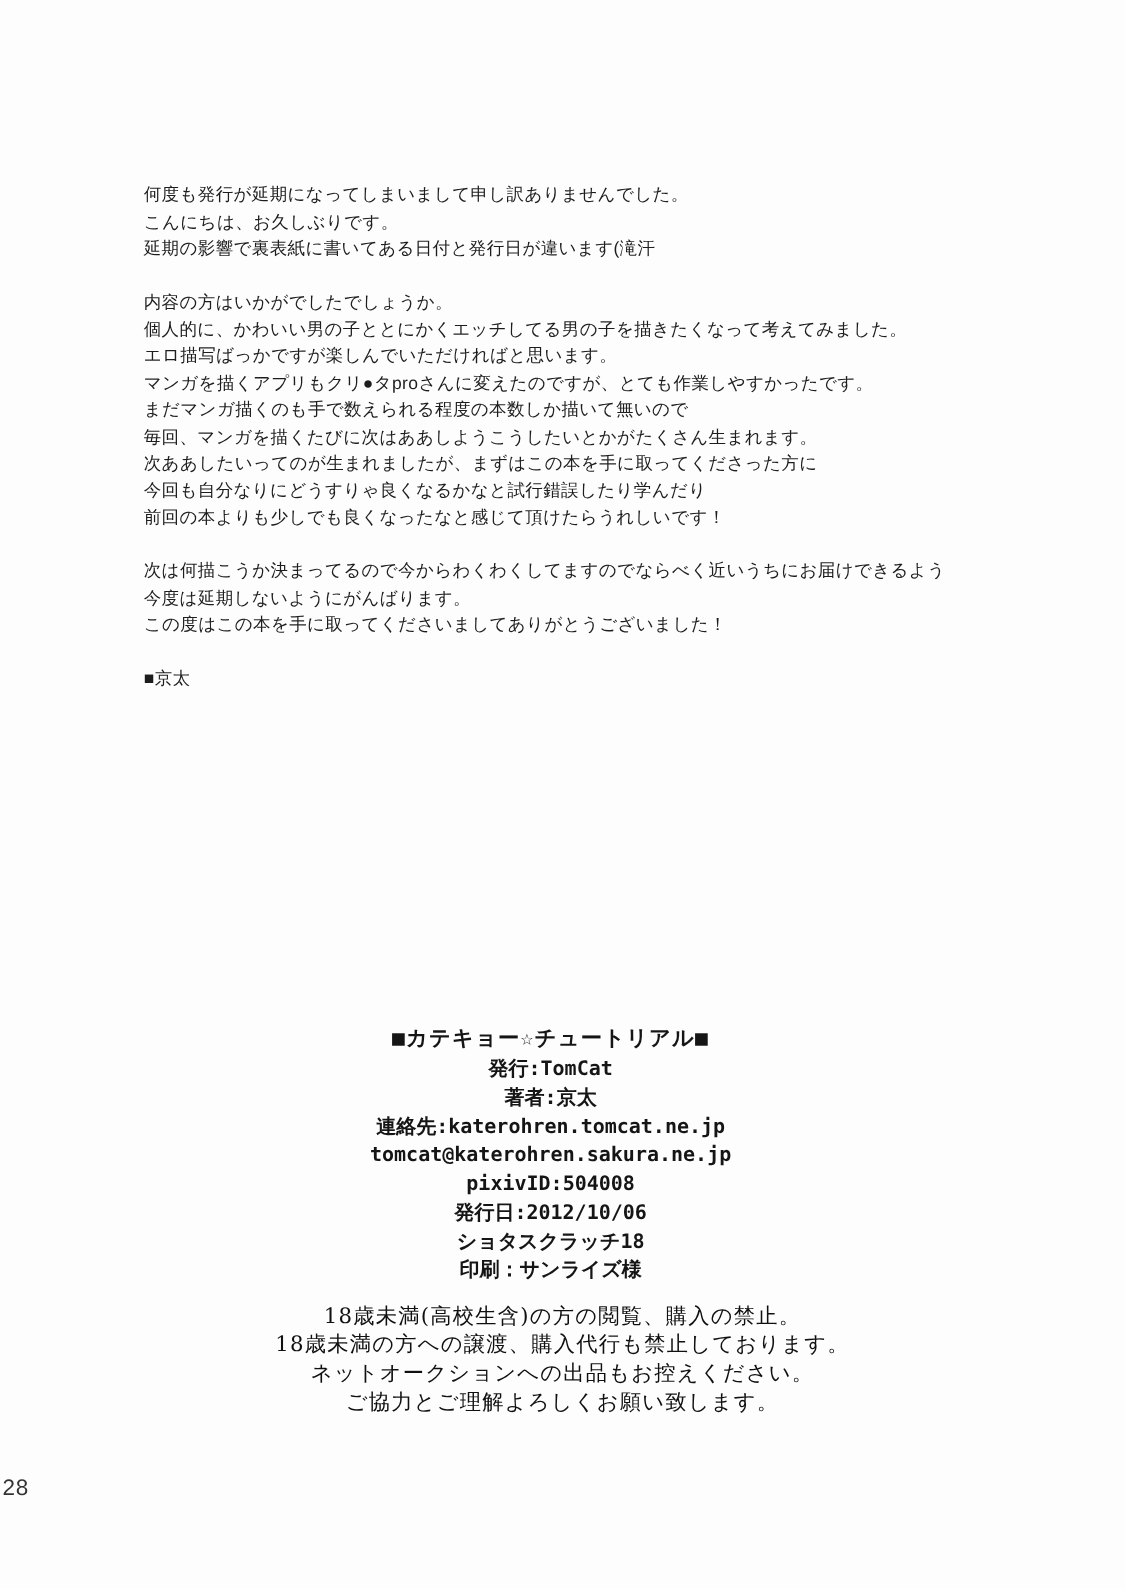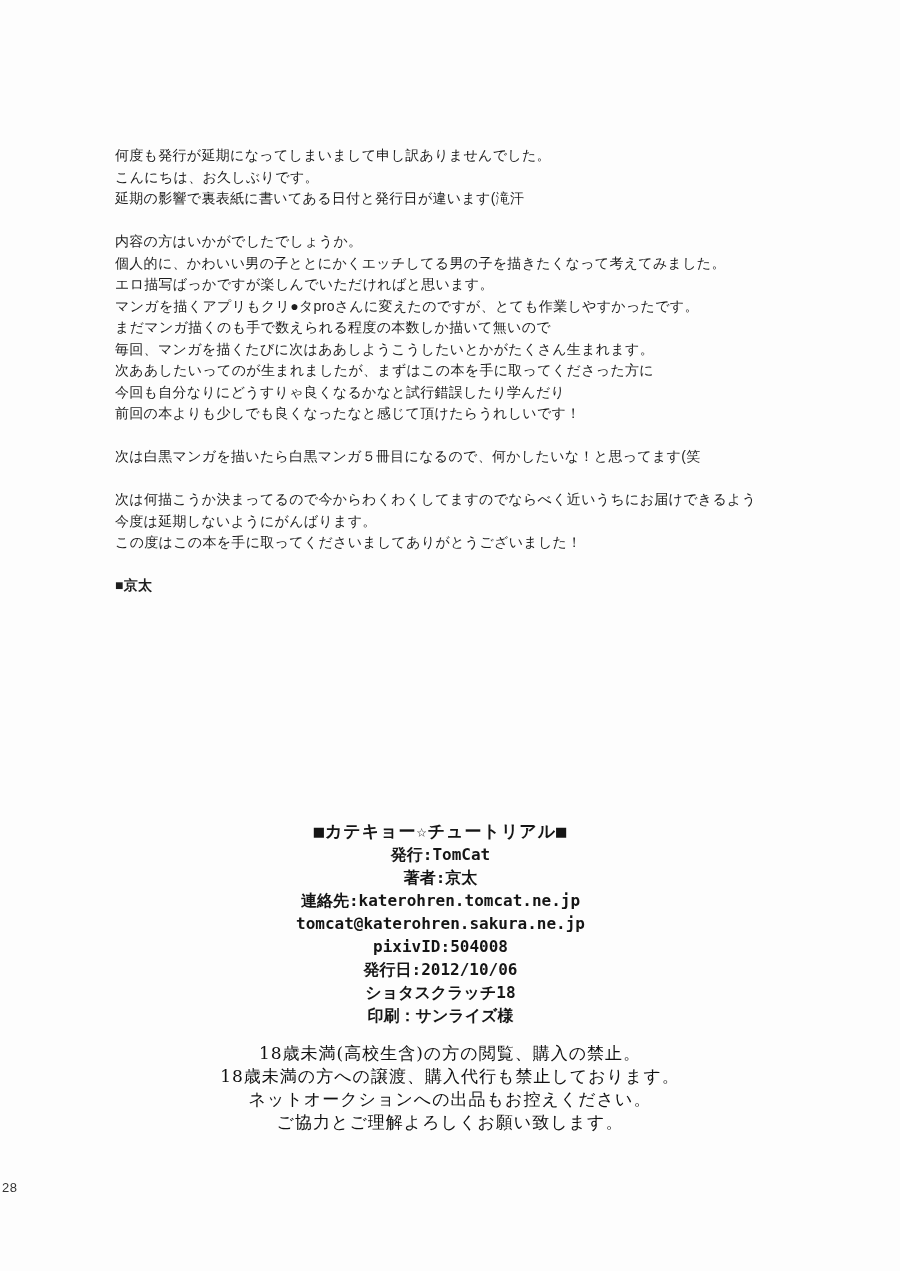--- a/index.html
+++ b/index.html
@@ -32,21 +32,21 @@
     letter-spacing: 0.3px;
     font-weight: 500;
   }
   .afterword .block {
     margin: 0 0 21.5px 0;
   }
   .afterword .line {
     white-space: nowrap;
   }
   .signature {
-    font-weight: 700;
+    font-weight: 400;
   }
 
   .colophon {
     position: absolute;
     left: 0;
     top: 820px;
     width: 881px;
     text-align: center;
     font-family: "DejaVu Sans Mono", "Liberation Mono", monospace;
     font-weight: bold;
@@ -70,21 +70,21 @@
     font-size: 17px;
     line-height: 23px;
     color: #101010;
     letter-spacing: 1px;
   }
 
   .page-number {
     position: absolute;
     left: 2px;
     top: 1180px;
-    font-size: 13px;
+    font-size: 18px;
     color: #343434;
     letter-spacing: 0.5px;
   }
 </style>
 </head>
 <body>
 
 <div class="scan-page"></div>
 
 <div class="afterword">
@@ -98,21 +98,20 @@
     <div class="line">個人的に、かわいい男の子ととにかくエッチしてる男の子を描きたくなって考えてみました。</div>
     <div class="line">エロ描写ばっかですが楽しんでいただければと思います。</div>
     <div class="line">マンガを描くアプリもクリ●タproさんに変えたのですが、とても作業しやすかったです。</div>
     <div class="line">まだマンガ描くのも手で数えられる程度の本数しか描いて無いので</div>
     <div class="line">毎回、マンガを描くたびに次はああしようこうしたいとかがたくさん生まれます。</div>
     <div class="line">次ああしたいってのが生まれましたが、まずはこの本を手に取ってくださった方に</div>
     <div class="line">今回も自分なりにどうすりゃ良くなるかなと試行錯誤したり学んだり</div>
     <div class="line">前回の本よりも少しでも良くなったなと感じて頂けたらうれしいです！</div>
   </div>
   <div class="block">
-    <div class="line">次は白黒マンガを描いたら白黒マンガ５冊目になるので、何かしたいな！と思ってます(笑</div>
   </div>
   <div class="block">
     <div class="line">次は何描こうか決まってるので今からわくわくしてますのでならべく近いうちにお届けできるよう</div>
     <div class="line">今度は延期しないようにがんばります。</div>
     <div class="line">この度はこの本を手に取ってくださいましてありがとうございました！</div>
   </div>
   <div class="signature">■京太</div>
 </div>
 
 <div class="colophon">

